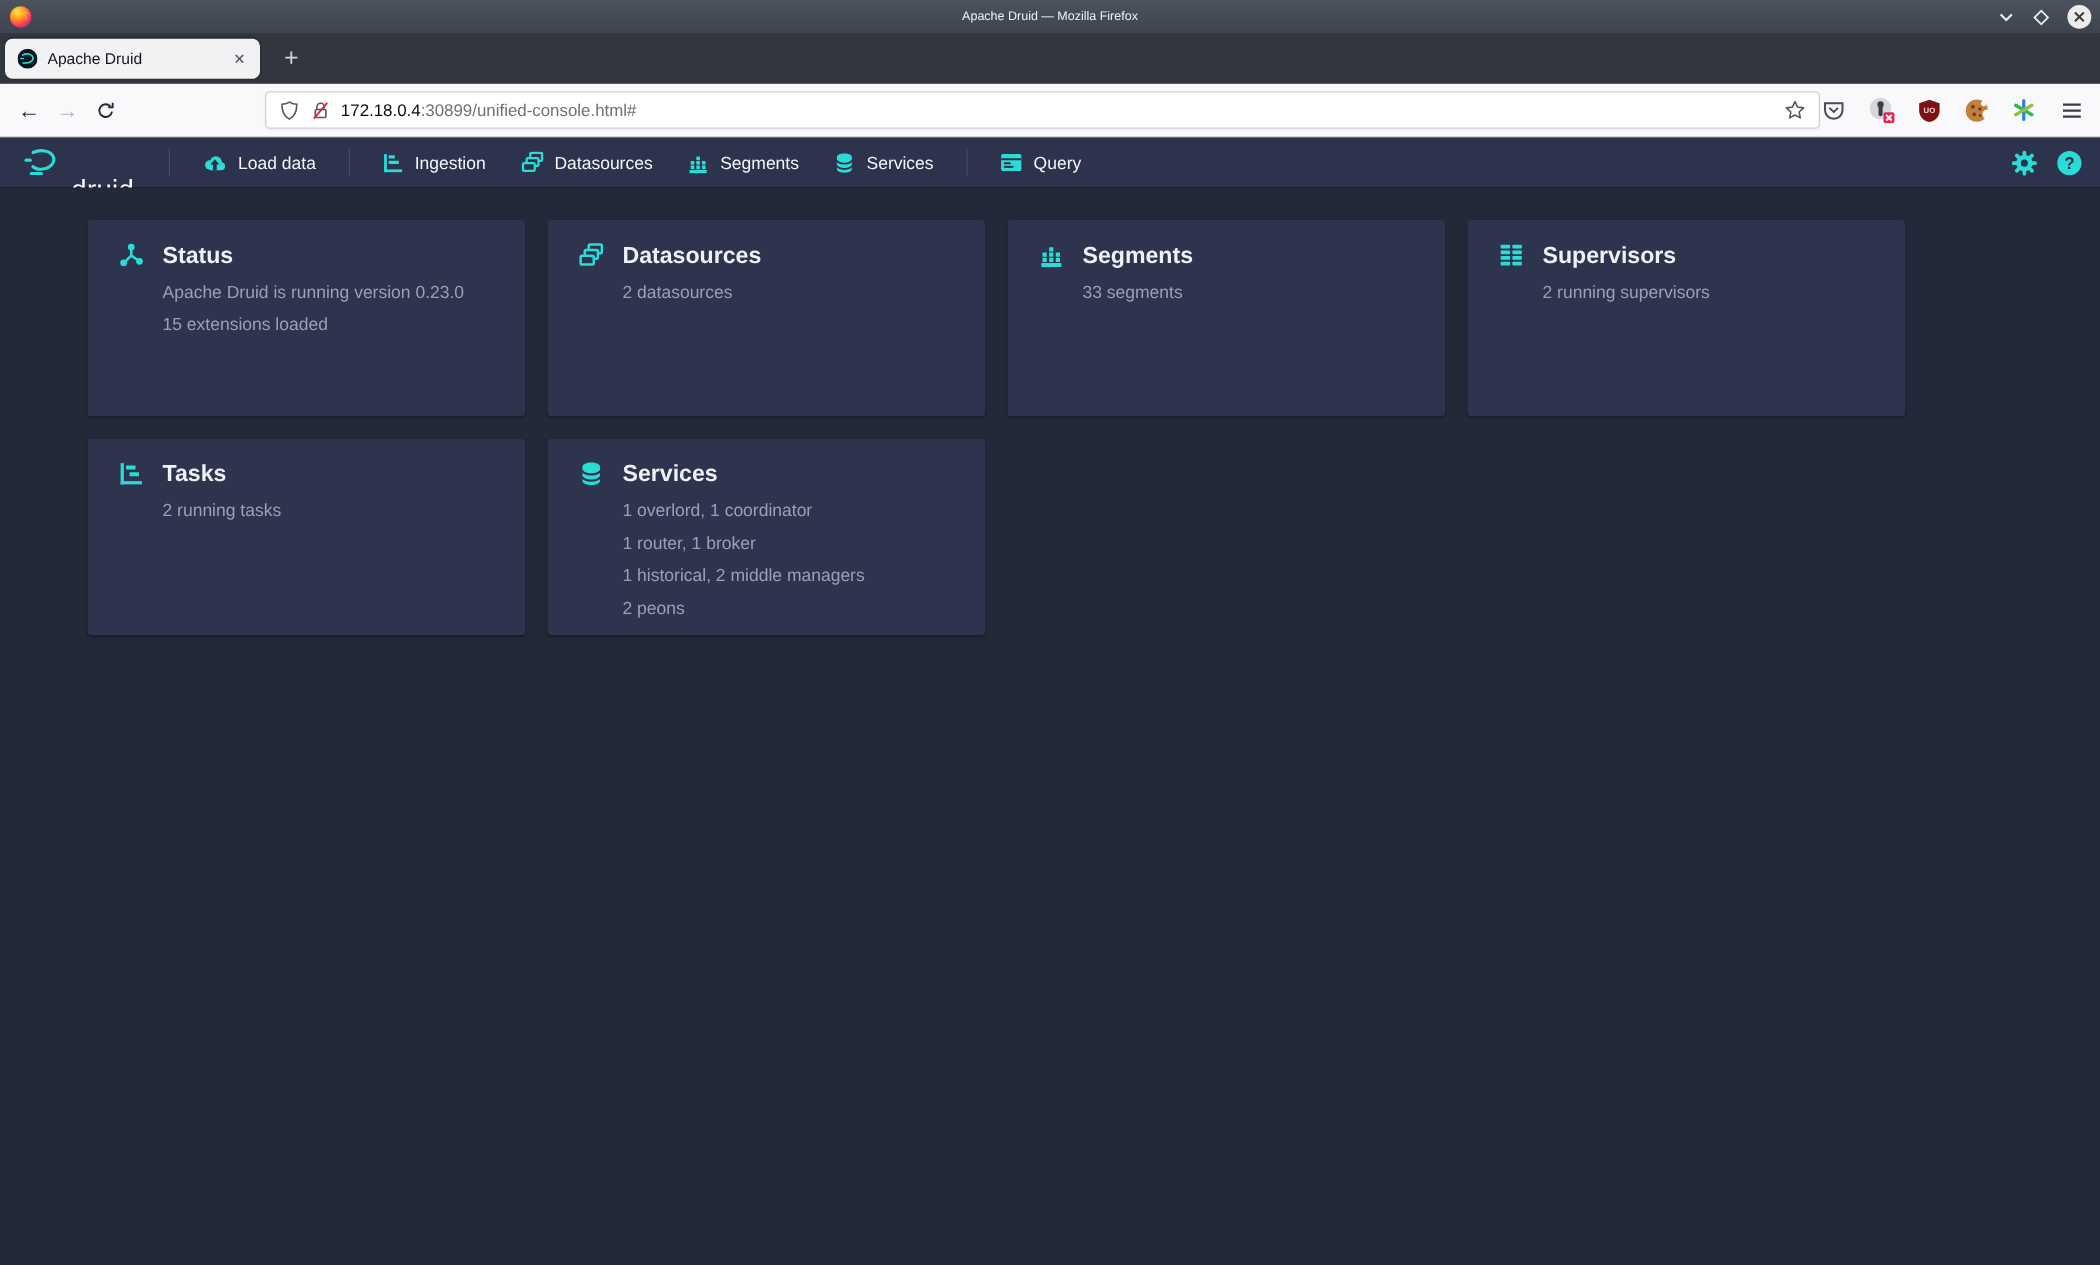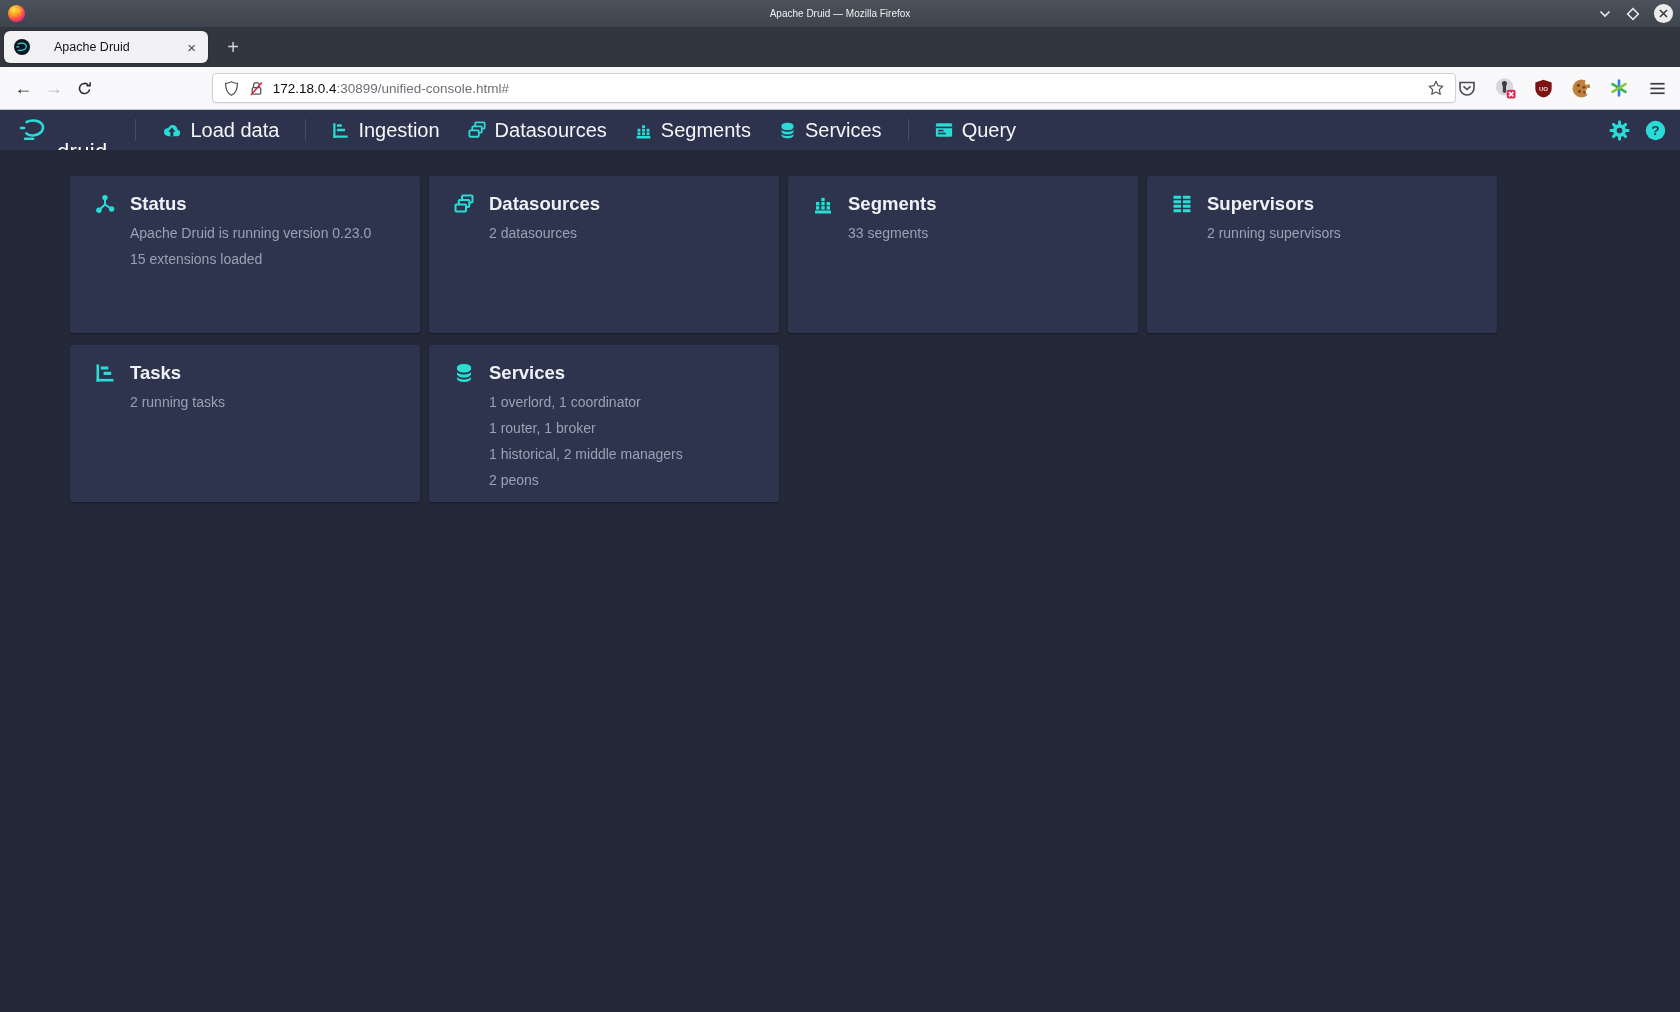--- a/index.html
+++ b/index.html
@@ -11,48 +11,48 @@
   
   .titlebar { height:27px; background:linear-gradient(#4b525b,#3d444d); display:flex; align-items:center; position:relative; flex:none; }
   .fx-logo { position:absolute; left:7px; top:4px; }
   .win-title { position:absolute; left:50%; transform:translateX(-50%); color:#f1f1f1; font-size:10px; white-space:nowrap; }
   .win-controls { position:absolute; right:6px; top:0; height:27px; display:flex; align-items:center; gap:12px; }
   .win-btn { display:flex; align-items:center; justify-content:center; cursor:default; }
 
   
   .tabbar { height:40px; background:#32363e; display:flex; align-items:flex-end; flex:none; }
   .tab { margin:4px 0 4px 4px; width:204px; height:32px; background:#f2f2f4; border-radius:6px; display:flex; align-items:center; padding:0 6px 0 10px; box-shadow:0 0 2px rgba(0,0,0,.4); }
-  .tab-label { font-size:12.5px; color:#15141a; margin-left:24px; flex:1; white-space:nowrap; overflow:hidden; }
+  .tab-label { font-size:12.5px; color:#15141a; margin-left:8px; flex:1; white-space:nowrap; overflow:hidden; }
   .tab-close { font-size:15px; color:#4a4a52; padding:0 6px; line-height:1; }
   .new-tab { width:30px; height:30px; margin:5px 0 5px 10px; display:flex; align-items:center; justify-content:center; color:#d2d2d7; font-size:20px; border-radius:4px; }
 
   
   .toolbar { height:43px; background:#f9f9fb; border-bottom:1px solid #c8c8cf; display:flex; align-items:center; padding:0 12px 0 8px; flex:none; }
   .nav-btn { width:32px; height:32px; display:flex; align-items:center; justify-content:center; font-size:18px; color:#2a2a33; border-radius:4px; }
   .nav-btn.disabled { color:#b8b8c0; }
   .urlbar { margin-left:112px; width:1302px; height:30px; background:#fff; border:1px solid #cfcfd8; border-radius:4px; display:flex; align-items:center; padding:0 10px; box-shadow:0 1px 2px rgba(0,0,0,.06); }
   .urlbar .sep-gap { width:8px; }
   .url-text { font-size:13.5px; margin-left:8px; flex:1; white-space:nowrap; overflow:hidden; }
   .url-host { color:#0c0c0d; }
   .url-rest { color:#6f6f78; }
   .tb-right { margin-left:auto; display:flex; align-items:center; gap:16px; }
   .tb-icon { width:22px; height:22px; display:flex; align-items:center; justify-content:center; }
 
   
   .druid-header { height:40px; background:#2e334d; display:flex; align-items:center; padding:0 14px 0 18px; flex:none; }
   .brand { display:flex; align-items:center; gap:9px; padding-right:16px; }
   .brand-name { color:#fff; font-size:22px; font-weight:500; letter-spacing:.3px;margin-top:44px; }
   .hsep { width:1px; height:22px; background:#454b68; margin:0 12px; flex:none; }
-  .nav-item { display:flex; align-items:center; gap:9px; color:#f3f5f8; font-size:20px; padding:0 14px; height:40px; cursor:pointer; white-space:nowrap; }
+  .nav-item { display:flex; align-items:center; gap:9px; color:#f3f5f8; font-size:14px; padding:0 14px; height:40px; cursor:pointer; white-space:nowrap; }
   .hdr-right { margin-left:auto; display:flex; align-items:center; gap:14px; }
   .hdr-icon-btn { width:22px; height:22px; display:flex; align-items:center; justify-content:center; }
 
   
   .content { flex:1; background:#232939; padding:26px 0 0 70px; }
-  .cards { display:grid; grid-template-columns:repeat(4,350px); column-gap:9px; row-gap:12px; }
+  .cards { display:grid; grid-template-columns:repeat(4,350px); column-gap:9px; row-gap:12px;gap:18px; }
   .card { width:350px; height:157px; background:#2e344d; border-radius:3px; padding:16px 20px 0 25px; box-shadow:0 1px 2px rgba(0,0,0,.35); cursor:pointer; }
   .card-head { display:flex; align-items:center; gap:15px; height:24px; }
   .card-title { color:#eef1f6; font-size:18.5px; font-weight:600; }
   .card-lines { margin:10px 0 0 35px; }
   .card-line { color:#99a1b4; font-size:14px; line-height:14px; margin-bottom:12px; }
 </style>
 </head>
 <body>
 
 <div class="window">

